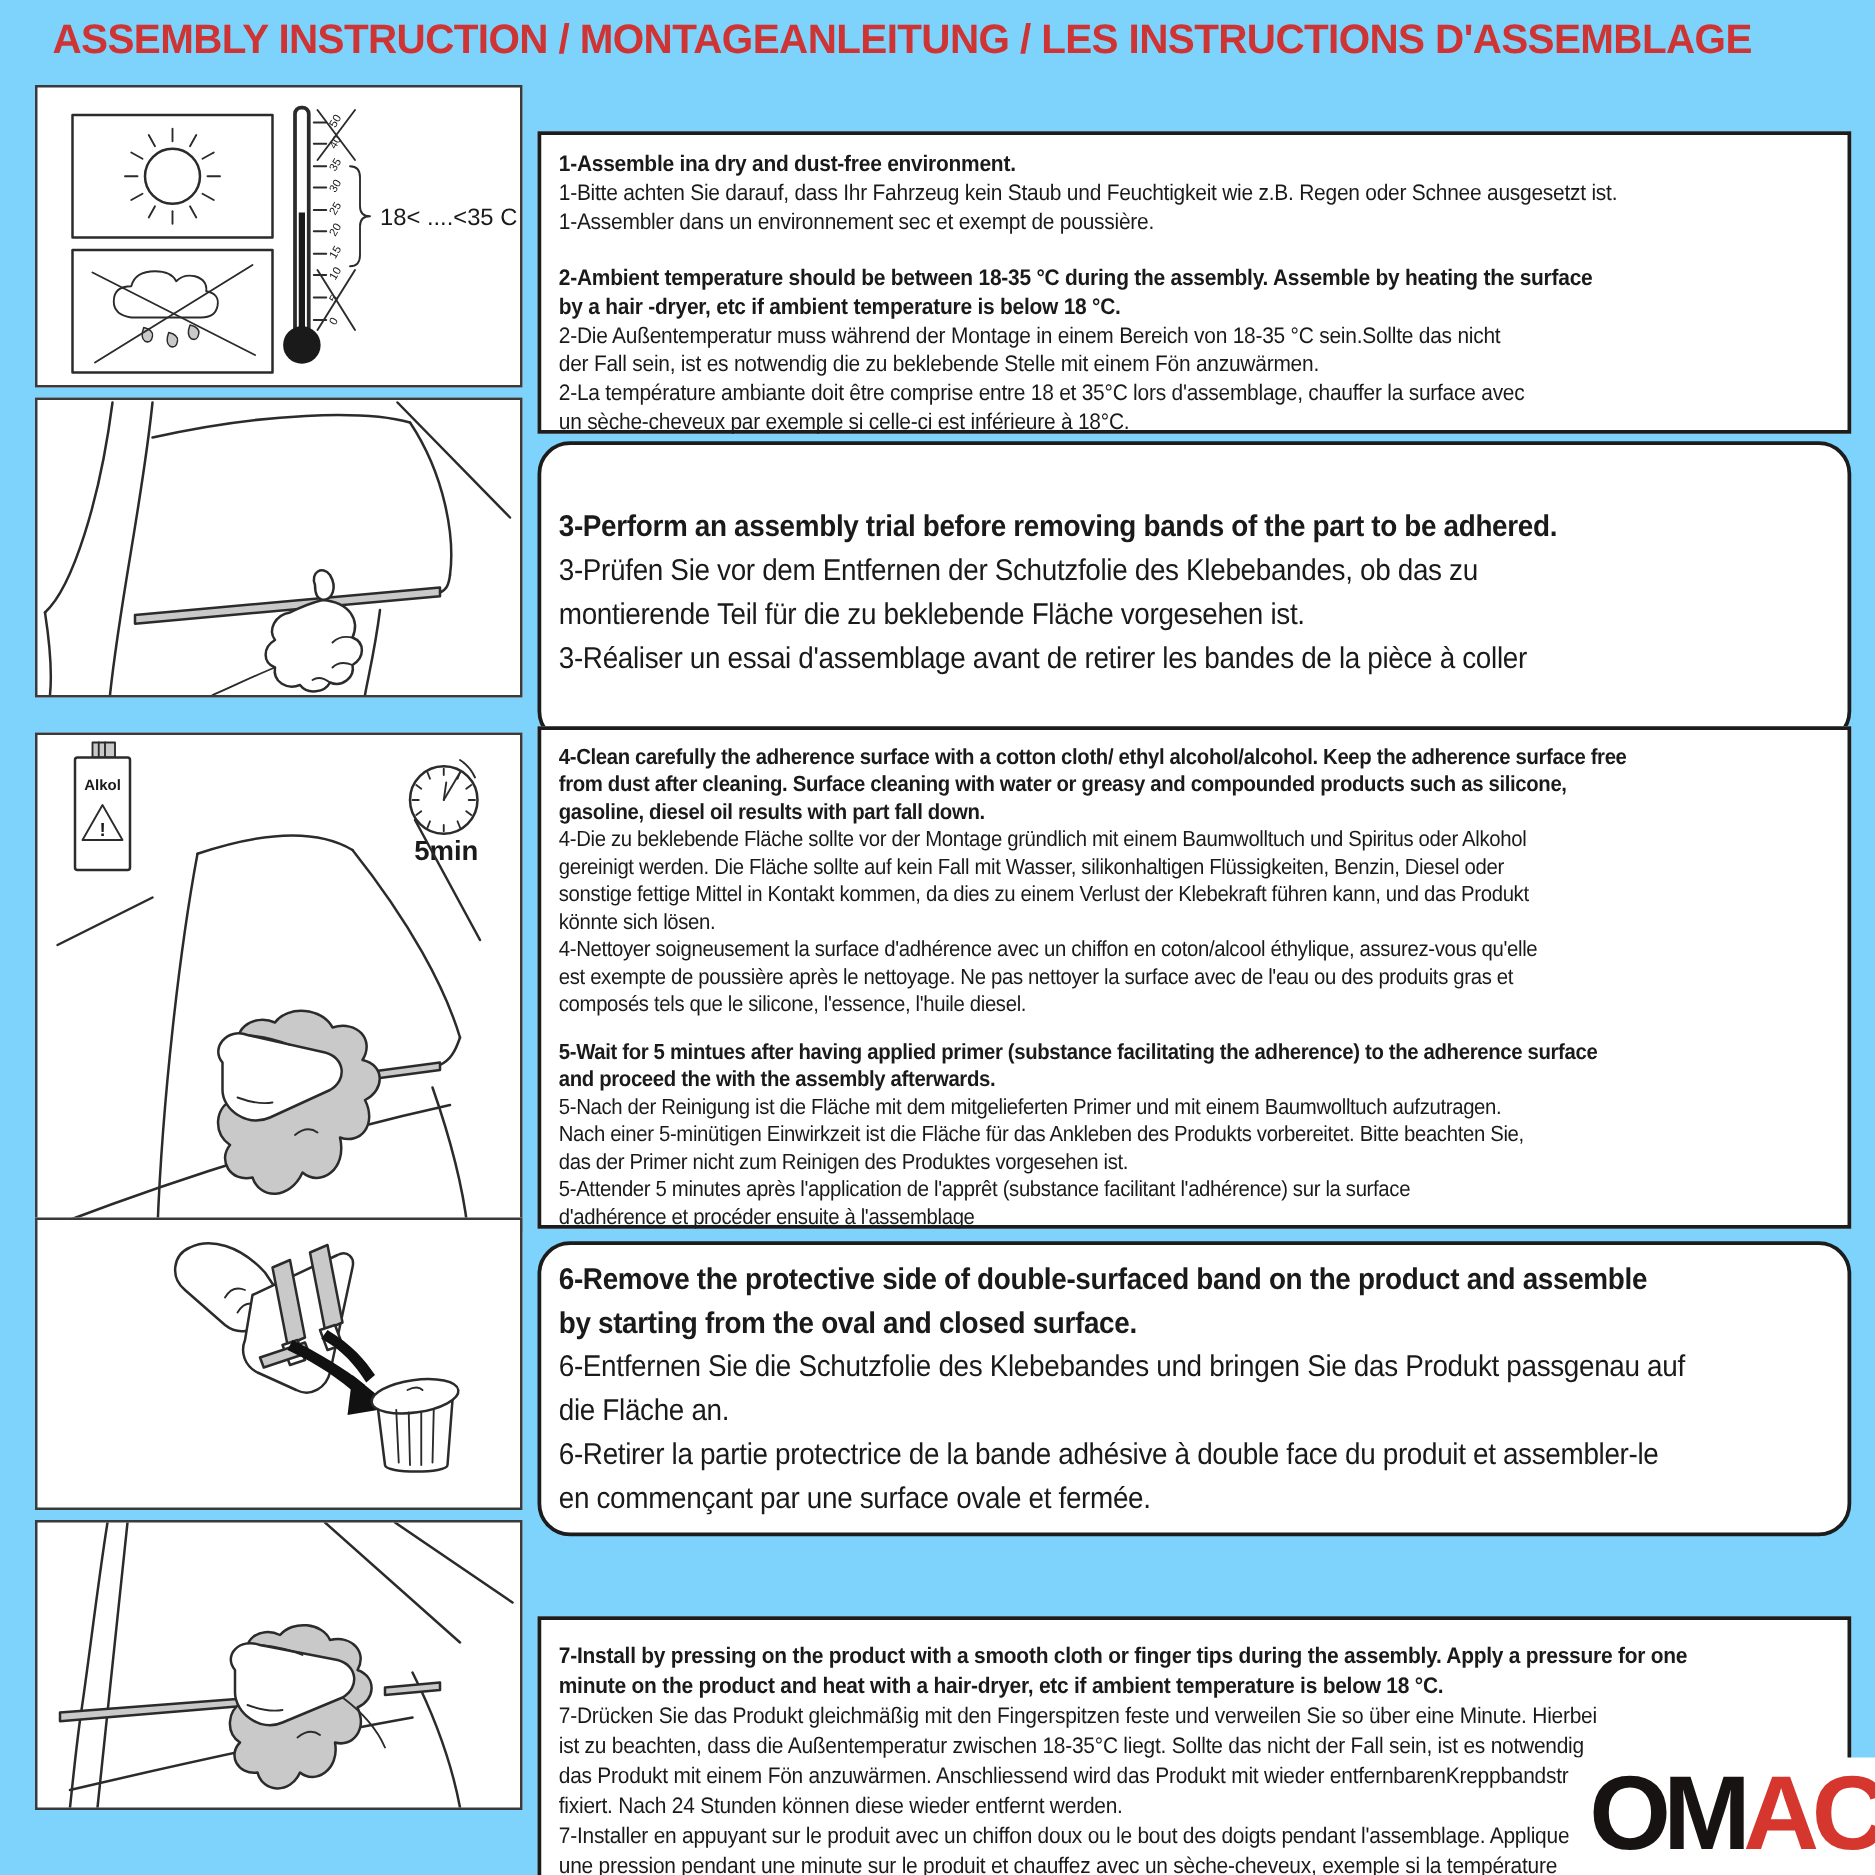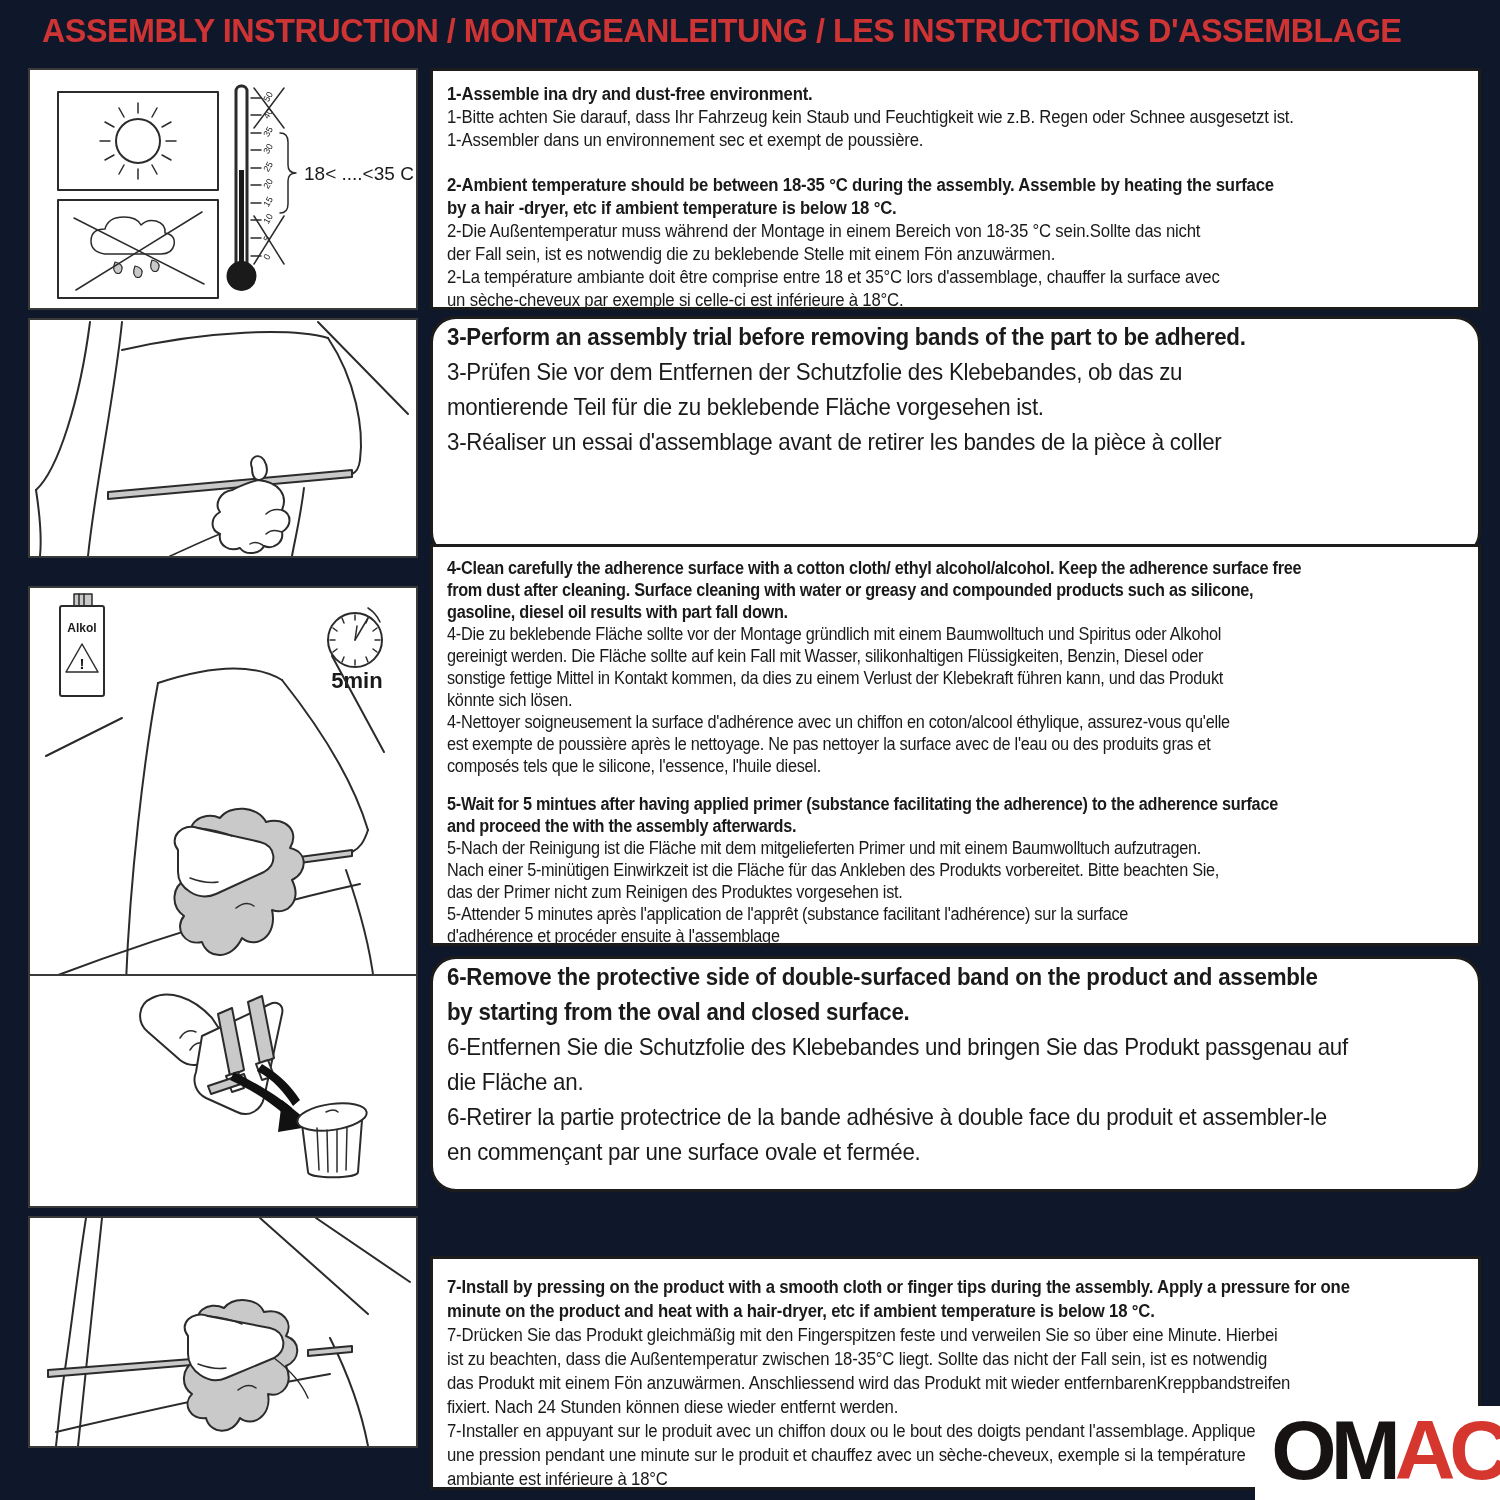--- a/index.html
+++ b/index.html
@@ -1,46 +1,46 @@
 <!DOCTYPE html>
 <html><head>
 <meta charset="utf-8">
 <style>
   html,body { margin:0; padding:0; background:#ffffff; }
   .page {
-    position:relative; width:1500px; height:1500px; background:#0f172a;
+    position:relative; width:1500px; height:1500px; background:#7dd3fc;
     font-family:"Liberation Sans", sans-serif; color:#1a1a1a; overflow:hidden;
   }
   .page-title {
     position:absolute; left:42px; top:12px; width:1430px;
     font-size:33px; font-weight:bold; letter-spacing:-0.5px;
     color:#ce3434; white-space:nowrap;
     transform:scaleX(0.98); transform-origin:0 0;
   }
   .img-box {
     position:absolute; left:28px; width:390px;
     border:2px solid #3a3a3a; background:#fff; box-sizing:border-box;
   }
   .text-box {
     position:absolute; left:430px; width:1051px;
-    border:3px solid #1c1c1c; background:#fff; box-sizing:border-box;
+    border:3px solid #1c1c1c; background:#fff; box-sizing:border-box;margin-top:37px;
   }
   .condense { transform:scaleX(0.93); transform-origin:0 0; width:107.5%; box-sizing:border-box; }
   .para { white-space:pre-line; margin:0; }
   .b { font-weight:bold; }
   .small  { font-size:18px;   line-height:23px; letter-spacing:-0.2px; }
   .small45{ font-size:17.5px; line-height:22px; letter-spacing:-0.3px; }
   .small7 { font-size:18px;   line-height:24px; letter-spacing:-0.2px; }
   .large  { font-size:24px;   line-height:35px; letter-spacing:-0.3px; }
   .gap22 { margin-top:22px; }
   .gap16 { margin-top:16px; }
   .pad12 { padding:12px 10px 8px 14px; }
   .pad10 { padding:10px 10px 6px 14px; }
   .pad14 { padding:16px 10px 8px 14px; }
-  .vcenter { display:flex; flex-direction:column; justify-content:flex-start; padding-left:14px; padding-right:10px;border-radius:26px; }
+  .vcenter { display:flex; flex-direction:column; justify-content:center; padding-left:14px; padding-right:10px;border-radius:26px; }
   .logo {
     position:absolute; right:-4px; top:1406px; z-index:3;
     background:#fff; padding:4px 0 10px 16px;
     font-size:84px; font-weight:bold; letter-spacing:-6px; line-height:80px;
     white-space:nowrap;
   }
   .logo .lb { color:#171312; }
   .logo .lr { color:#d5372f; }
   svg { display:block; }
   .ln { stroke:#2b2b2b; stroke-width:2; fill:none; stroke-linecap:round; stroke-linejoin:round; }

